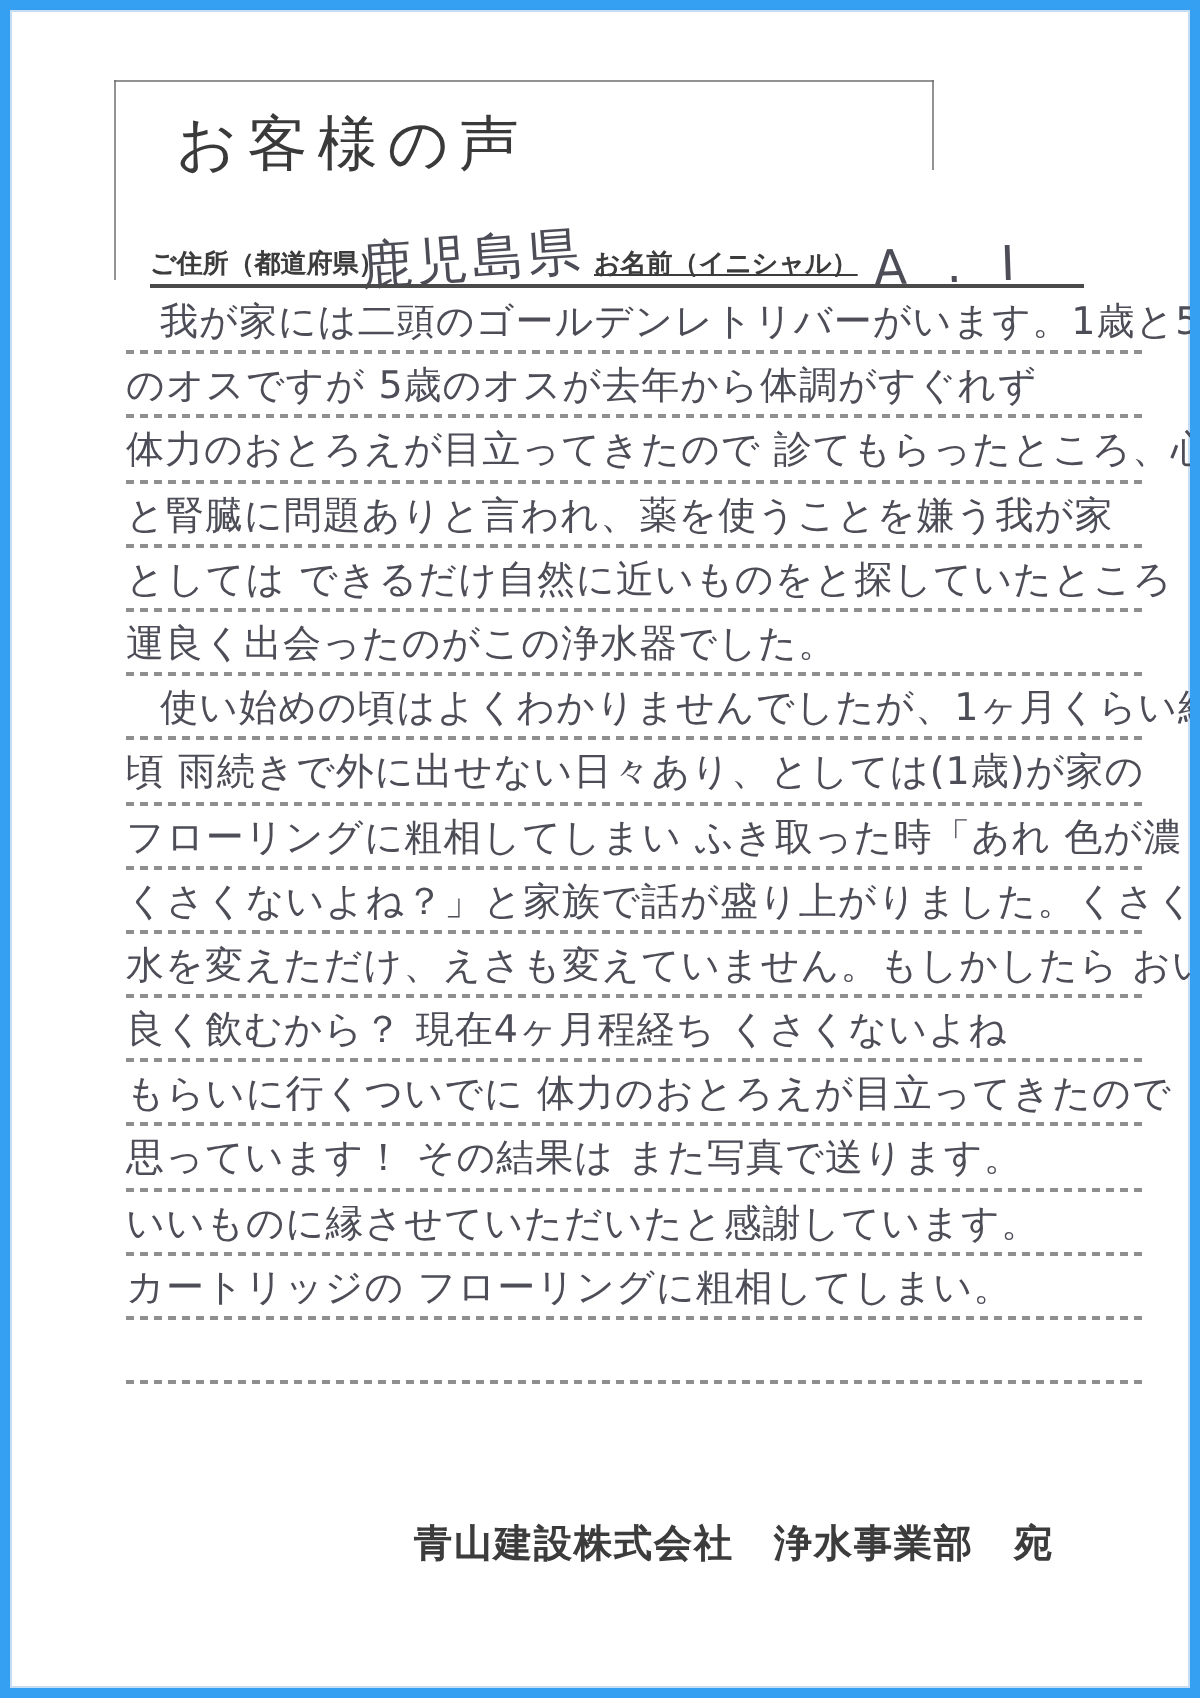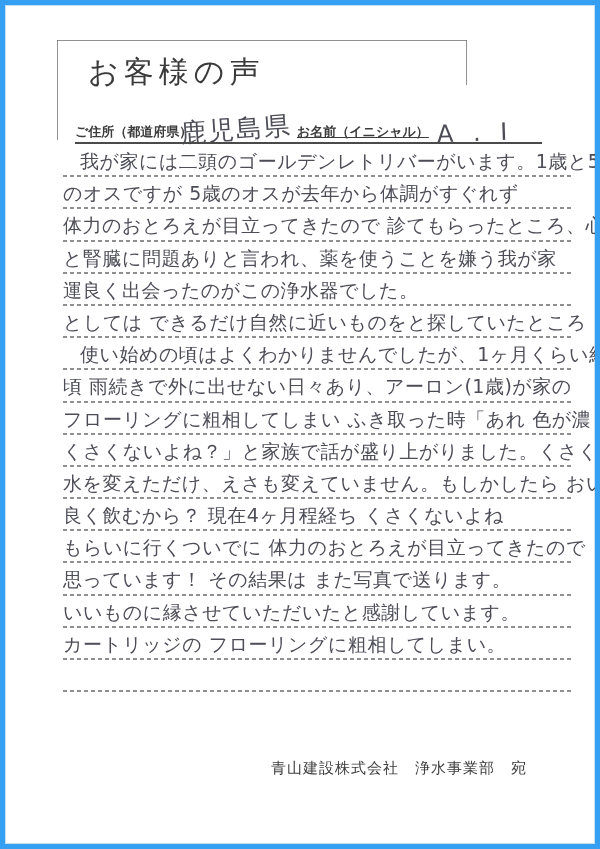--- a/index.html
+++ b/index.html
@@ -55,21 +55,21 @@
     font-family:"DejaVu Sans",cursive;
   }
   .msg-line::after {
     content:""; position:absolute; left:0; right:0; bottom:1px; height:2px;
     background-image:repeating-linear-gradient(90deg, var(--rule-gray,#8f8f8f) 0 4px, transparent 4px 7px);
   }
   .msg-line.indent { padding-left:17px; }
 
   .footer {
     position:absolute; right:68px; top:754px;
-    font-size:15px; font-weight:400; color:#3c3c3c;
+    font-size:19px; font-weight:700; color:#3c3c3c;
     letter-spacing:1px; white-space:nowrap;
   }
 </style>
 </head>
 <body>
 
 <div class="sheet">
 
   <div class="artifact top"></div>
   <div class="artifact left"></div>
@@ -83,24 +83,24 @@
     <span class="form-label name">お名前（イニシャル）</span>
     <span class="form-hw hw name">A . I</span>
   </div>
   <div class="form-underline"></div>
 
   <div class="message">
     <div class="msg-line indent">我が家には二頭のゴールデンレトリバーがいます。1歳と5歳</div>
     <div class="msg-line">のオスですが 5歳のオスが去年から体調がすぐれず</div>
     <div class="msg-line">体力のおとろえが目立ってきたので 診てもらったところ、心肺機能</div>
     <div class="msg-line">と腎臓に問題ありと言われ、薬を使うことを嫌う我が家</div>
+    <div class="msg-line">としては できるだけ自然に近いものをと探していたところ</div>
     <div class="msg-line">運良く出会ったのがこの浄水器でした。</div>
-    <div class="msg-line">としては できるだけ自然に近いものをと探していたところ</div>
     <div class="msg-line indent">使い始めの頃はよくわかりませんでしたが、1ヶ月くらい経った</div>
-    <div class="msg-line">頃 雨続きで外に出せない日々あり、アーロン(1歳)が家の</div>
+    <div class="msg-line">頃 雨続きで外に出せない日々あり、としては(1歳)が家の</div>
     <div class="msg-line">フローリングに粗相してしまい ふき取った時「あれ 色が濃くない、</div>
     <div class="msg-line">くさくないよね？」と家族で話が盛り上がりました。くさくない??</div>
     <div class="msg-line">水を変えただけ、えさも変えていません。もしかしたら おいしくて</div>
     <div class="msg-line">良く飲むから？ 現在4ヶ月程経ち くさくないよね</div>
     <div class="msg-line">もらいに行くついでに 体力のおとろえが目立ってきたので</div>
     <div class="msg-line">思っています！ その結果は また写真で送ります。</div>
     <div class="msg-line">いいものに縁させていただいたと感謝しています。</div>
     <div class="msg-line">カートリッジの フローリングに粗相してしまい。</div>
     <div class="msg-line"></div>
   </div>

